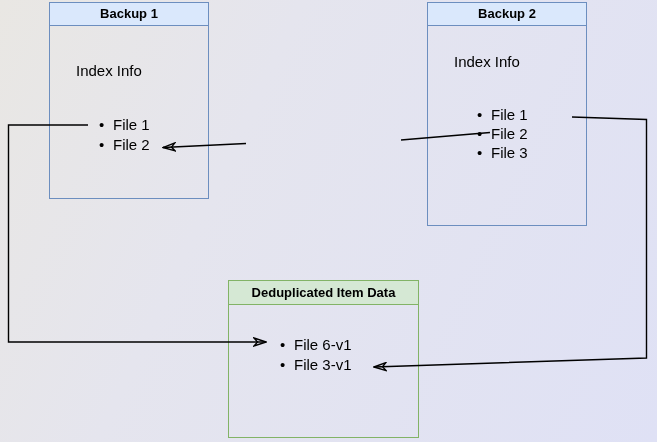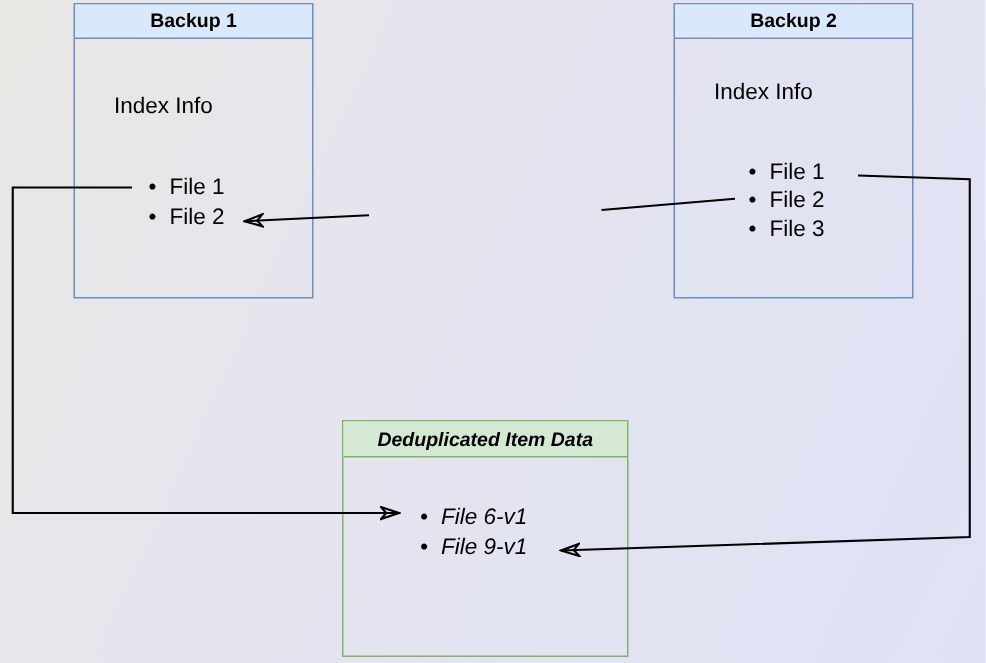--- a/index.html
+++ b/index.html
@@ -13,42 +13,42 @@
     background: linear-gradient(115deg, #e9e7e3 0%, #e5e5ee 35%, #dfe1f5 100%);
   }
 
   
   .node {
     position: absolute;
     box-sizing: border-box;
     background: transparent;
   }
   .node.blue  { border: 1px solid #6c8ebf; }
-  .node.green { border: 1px solid #82b366; font-style: italic; }
+  .node.green { border: 1px solid #82b366; }
 
   .node-header {
     box-sizing: border-box;
     width: 100%;
     text-align: center;
     font-weight: bold;
     font-size: 13px;
   }
   .blue .node-header {
     height: 23px; line-height: 22px;
     background: #dae8fc;
     border-bottom: 1px solid #6c8ebf;
   }
   .green .node-header {
     height: 24px; line-height: 23px;
     background: #d5e8d4;
     border-bottom: 1px solid #82b366;
   }
 
   #backup1 { left: 49px;  top: 2px;   width: 160px; height: 197px; }
-  #backup2 { left: 449px; top: 2px;   width: 160px; height: 197px; }
+  #backup2 { left: 427px; top: 2px;   width: 160px; height: 224px; }
   #dedup   { left: 228px; top: 280px; width: 191px; height: 158px; }
 
   .index-label {
     position: absolute;
     font-size: 15px;
     white-space: nowrap;
   }
   #backup1 .index-label { left: 26px; top: 59px; }
   #backup2 .index-label { left: 26px; top: 50px; }
 
@@ -121,21 +121,21 @@
       <li>File 3</li>
     </ul>
   </div>
 
   <div class="node green" id="dedup">
     <div class="node-header">
       <span>Deduplicated Item Data</span>
     </div>
     <ul class="file-list">
       <li>File 6-v1</li>
-      <li>File 9-v1</li>
+      <li>File 3-v1</li>
     </ul>
   </div>
 
 
   <svg class="arrows" width="657" height="442" viewBox="0 0 657 442">
     <defs>
       <marker id="arrowhead" markerUnits="userSpaceOnUse" markerWidth="14" markerHeight="10" refX="13" refY="5" orient="auto">
         <path d="M 1 1 L 13 5 L 1 9 L 4.5 5 Z" fill="#000" stroke="none"></path>
       </marker>
     </defs>

